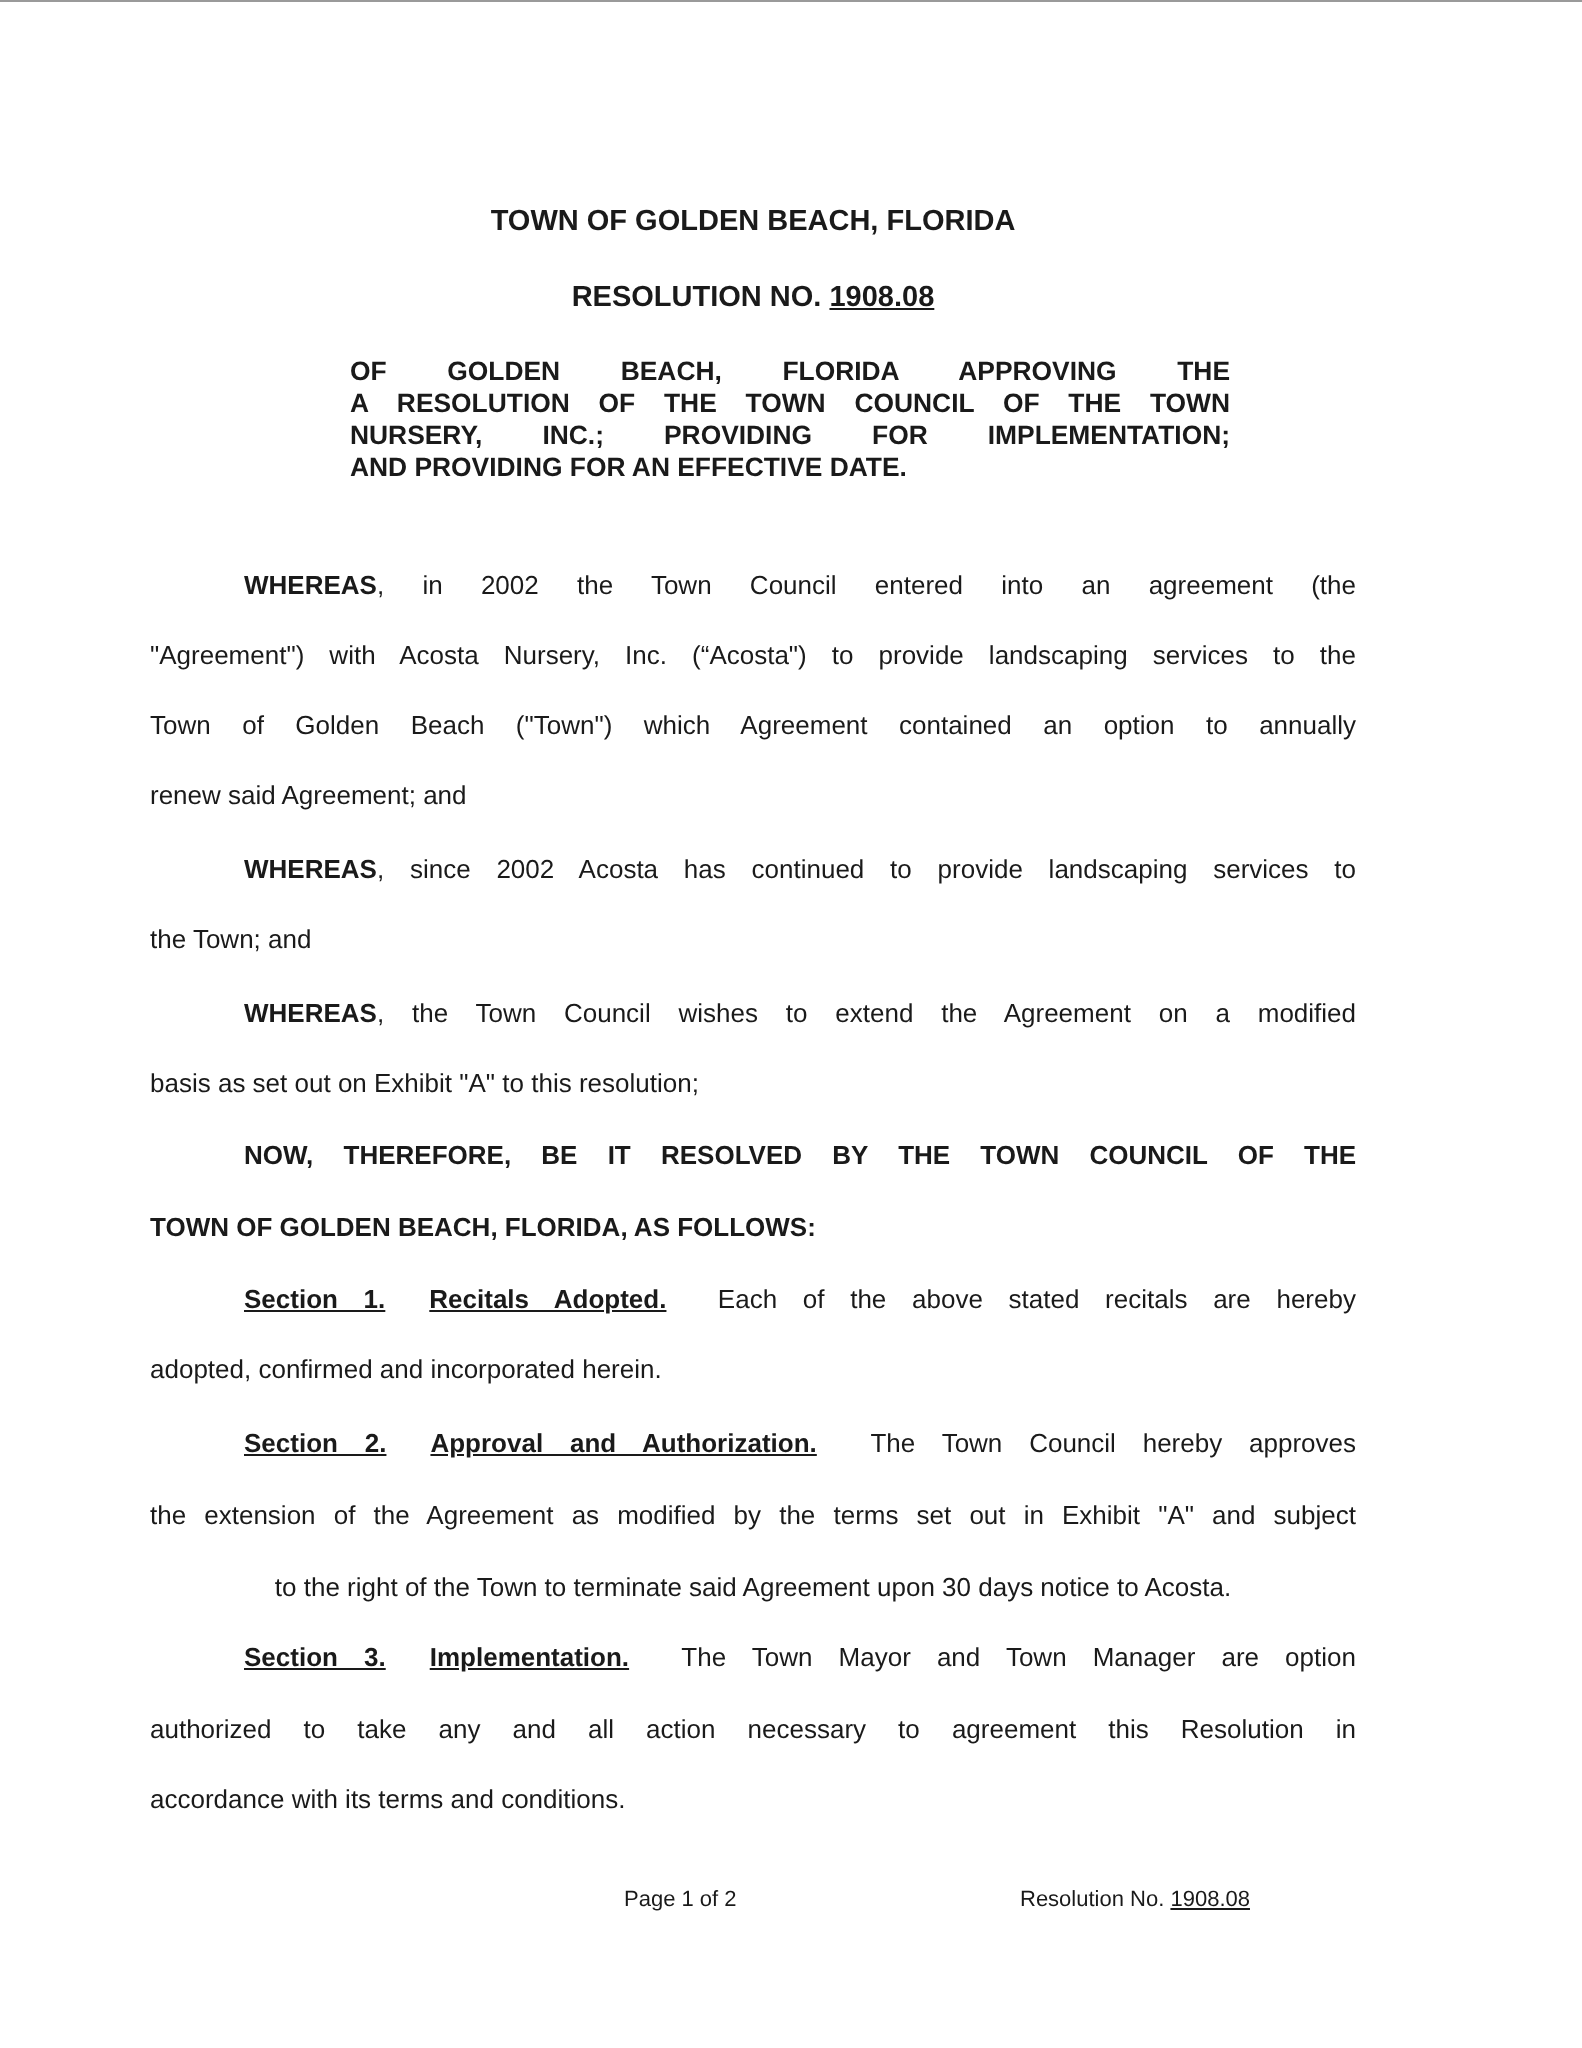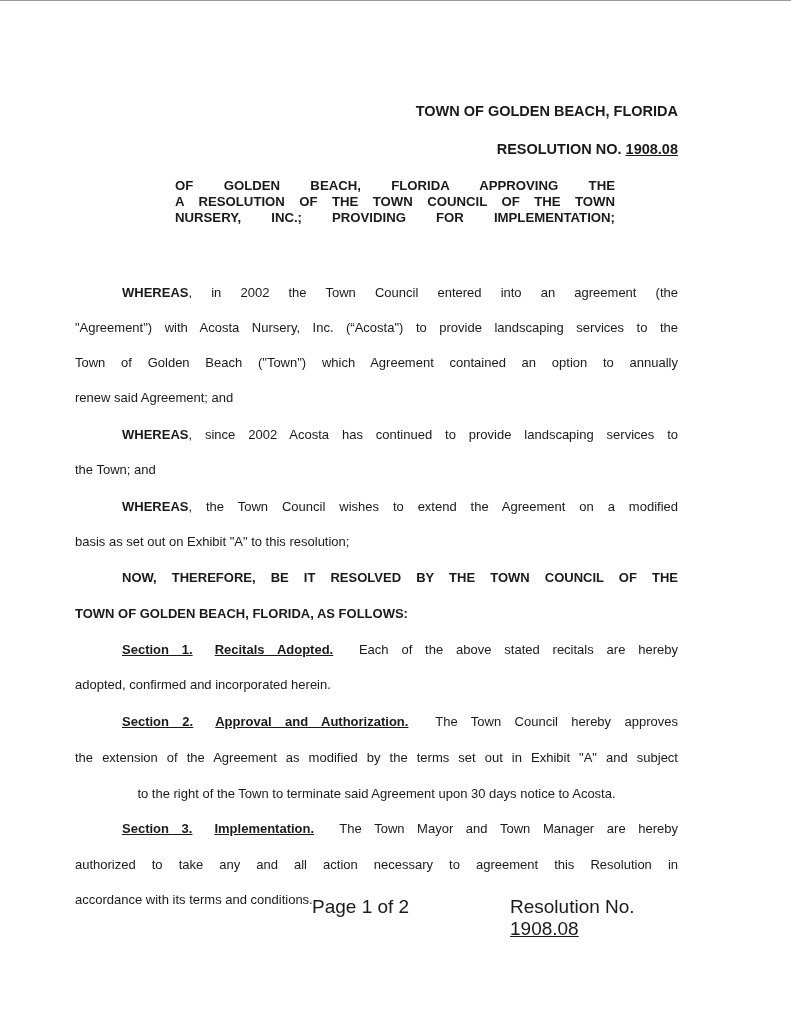--- a/index.html
+++ b/index.html
@@ -1,48 +1,49 @@
 <!DOCTYPE html>
 <html><head>
 <meta charset="utf-8">
 <style>
   html, body { margin: 0; padding: 0; background: #ffffff; }
   body { width: 791px; height: 1024px; position: relative; overflow: hidden;
          font-family: "Liberation Sans", sans-serif; color: #1a1a1a; }
   .topline { position: absolute; left: 0; top: 0; width: 791px; height: 1px; background: #9a9a9a; }
   .page { position: absolute; left: 75px; top: 0; width: 603px; }
-  .title { position: absolute; left: 0; width: 603px; text-align: right; font-weight: bold; font-size: 14.5px; }
+  .title { position: absolute; left: 0; width: 603px; text-align: center; font-weight: bold; font-size: 14.5px; }
   .u { text-decoration: underline; }
   .caption { position: absolute; left: 87px; top: 180px; width: 440px; font-weight: bold; font-size: 13.2px; line-height: 16px; text-align: justify; }
   .caption span { display: block; text-align: justify; text-align-last: justify; }
   .caption span.last { text-align-last: left; }
   .line { position: absolute; left: 0; width: 603px; font-size: 13px; white-space: nowrap; }
   .j { text-align: justify; text-align-last: justify; white-space: normal; }
   .ind { padding-left: 47px; box-sizing: border-box; }
   b { font-weight: bold; }
   .sec { font-weight: bold; text-decoration: underline; }
   .gap { display: inline-block; width: 22px; }
-  .footer { position: absolute; font-size: 19px; top: 896px; }
+  .footer { position: absolute; font-size: 11px; top: 944px; }
 </style>
 </head>
 <body>
 
 <div class="topline"></div>
 
 <div class="page">
 
   <div class="title" style="top:103px;">TOWN OF GOLDEN BEACH, FLORIDA</div>
   <div class="title" style="top:141px;">
     <span>RESOLUTION NO. </span><span class="u">1908.08</span>
   </div>
 
   <div class="caption" style="left:100px; top:178px;">
     <span>OF GOLDEN BEACH, FLORIDA APPROVING THE</span>
     <span>A RESOLUTION OF THE TOWN COUNCIL OF THE TOWN</span>
     <span>NURSERY, INC.; PROVIDING FOR IMPLEMENTATION;</span>
+    <span class="last">AND PROVIDING FOR AN EFFECTIVE DATE.</span>
   </div>
 
   <div class="line j ind" style="top:285px;"><b>WHEREAS</b><span>, in 2002 the Town Council entered into an agreement (the</span></div>
   <div class="line j" style="top:320px;">"Agreement") with Acosta Nursery, Inc. (“Acosta") to provide landscaping services to the</div>
   <div class="line j" style="top:355px;">Town of Golden Beach ("Town") which Agreement contained an option to annually</div>
   <div class="line" style="top:390px;">renew said Agreement; and</div>
 
   <div class="line j ind" style="top:427px;"><b>WHEREAS</b><span>, since 2002 Acosta has continued to provide landscaping services to</span></div>
   <div class="line" style="top:462px;">the Town; and</div>
 
@@ -52,20 +53,20 @@
   <div class="line j ind" style="top:570px; font-weight:bold;">NOW, THEREFORE, BE IT RESOLVED BY THE TOWN COUNCIL OF THE</div>
   <div class="line" style="top:606px; font-weight:bold;">TOWN OF GOLDEN BEACH, FLORIDA, AS FOLLOWS:</div>
 
   <div class="line j ind" style="top:642px;"><span class="sec">Section 1.</span><span class="gap"></span><span class="sec">Recitals Adopted.</span>&nbsp;&nbsp;<span>Each of the above stated recitals are hereby</span></div>
   <div class="line" style="top:677px;">adopted, confirmed and incorporated herein.</div>
 
   <div class="line j ind" style="top:714px;"><span class="sec">Section 2.</span><span class="gap"></span><span class="sec">Approval and Authorization.</span>&nbsp;&nbsp;<span>The Town Council hereby approves</span></div>
   <div class="line j" style="top:750px;">the extension of the Agreement as modified by the terms set out in Exhibit "A" and subject</div>
   <div class="line" style="top:786px;text-align:center;">to the right of the Town to terminate said Agreement upon 30 days notice to Acosta.</div>
 
-  <div class="line j ind" style="top:821px;"><span class="sec">Section 3.</span><span class="gap"></span><span class="sec">Implementation.</span>&nbsp;&nbsp;<span>The Town Mayor and Town Manager are hereby</span></div>
+  <div class="line j ind" style="top:821px;"><span class="sec">Section 3.</span><span class="gap"></span><span class="sec">Implementation.</span>&nbsp;&nbsp;<span>The Town Mayor and Town Manager are option</span></div>
   <div class="line j" style="top:857px;">authorized to take any and all action necessary to agreement this Resolution in</div>
   <div class="line" style="top:892px;">accordance with its terms and conditions.</div>
 
   <div class="footer" style="left:237px;">Page 1 of 2</div>
   <div class="footer" style="left:435px;"><span>Resolution No. </span><span class="u">1908.08</span></div>
 
 </div>
 
 </body></html>

